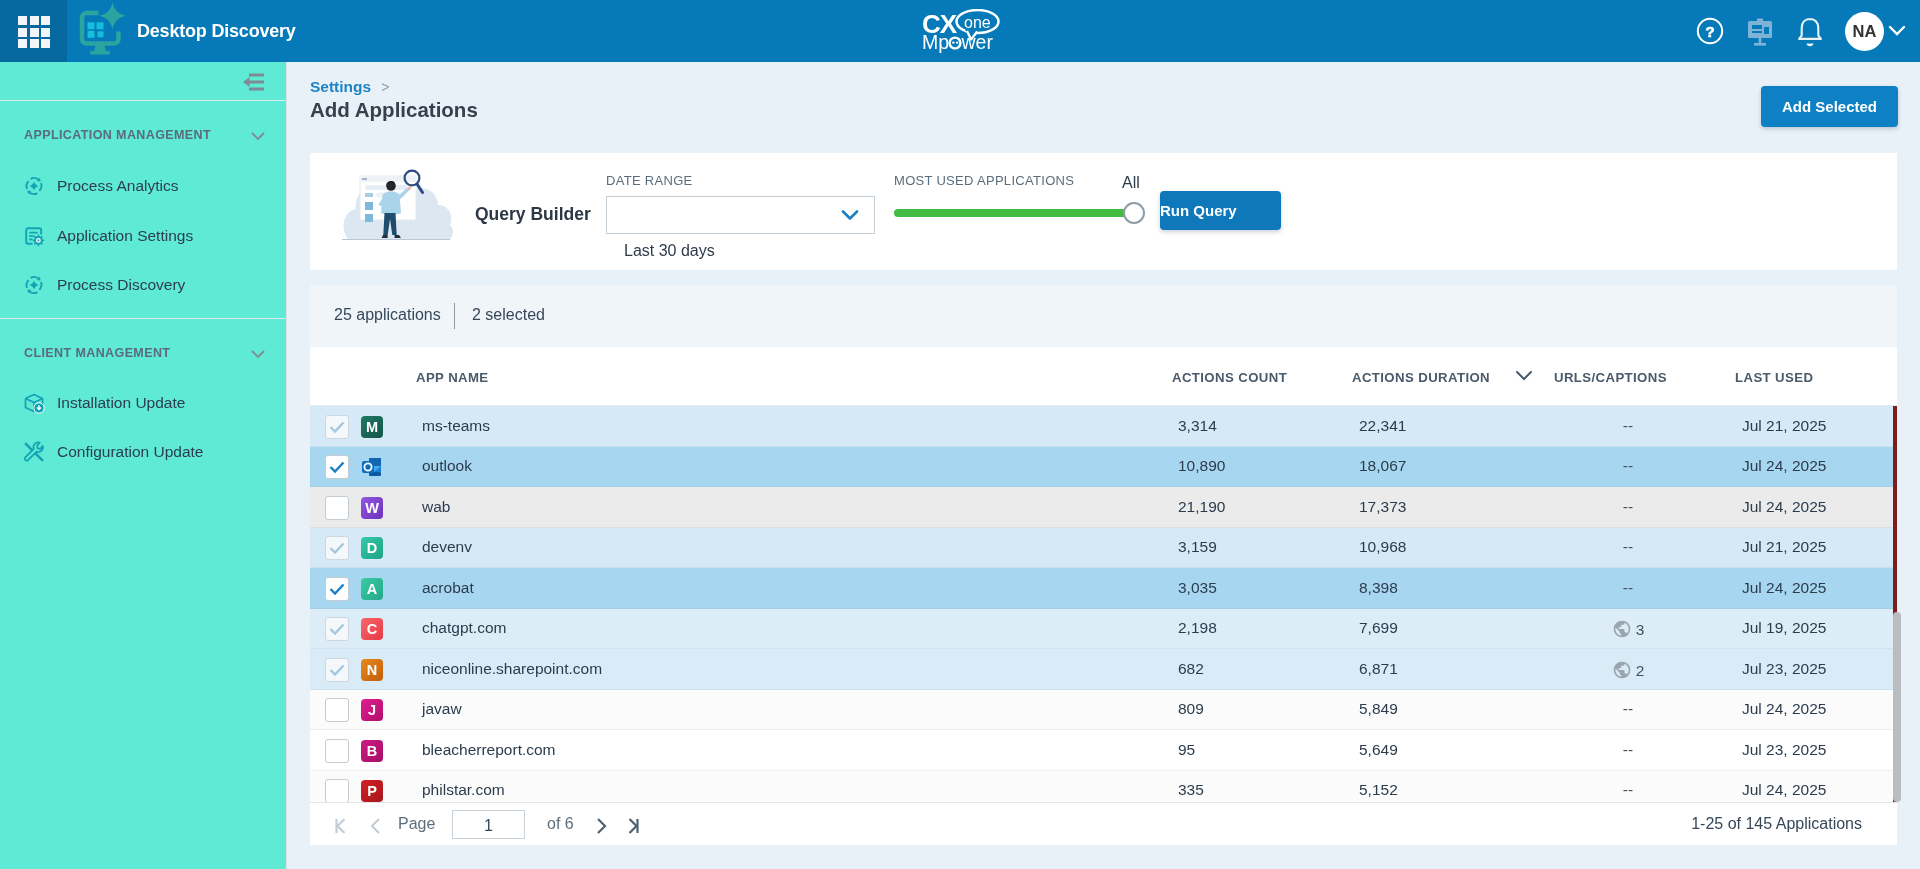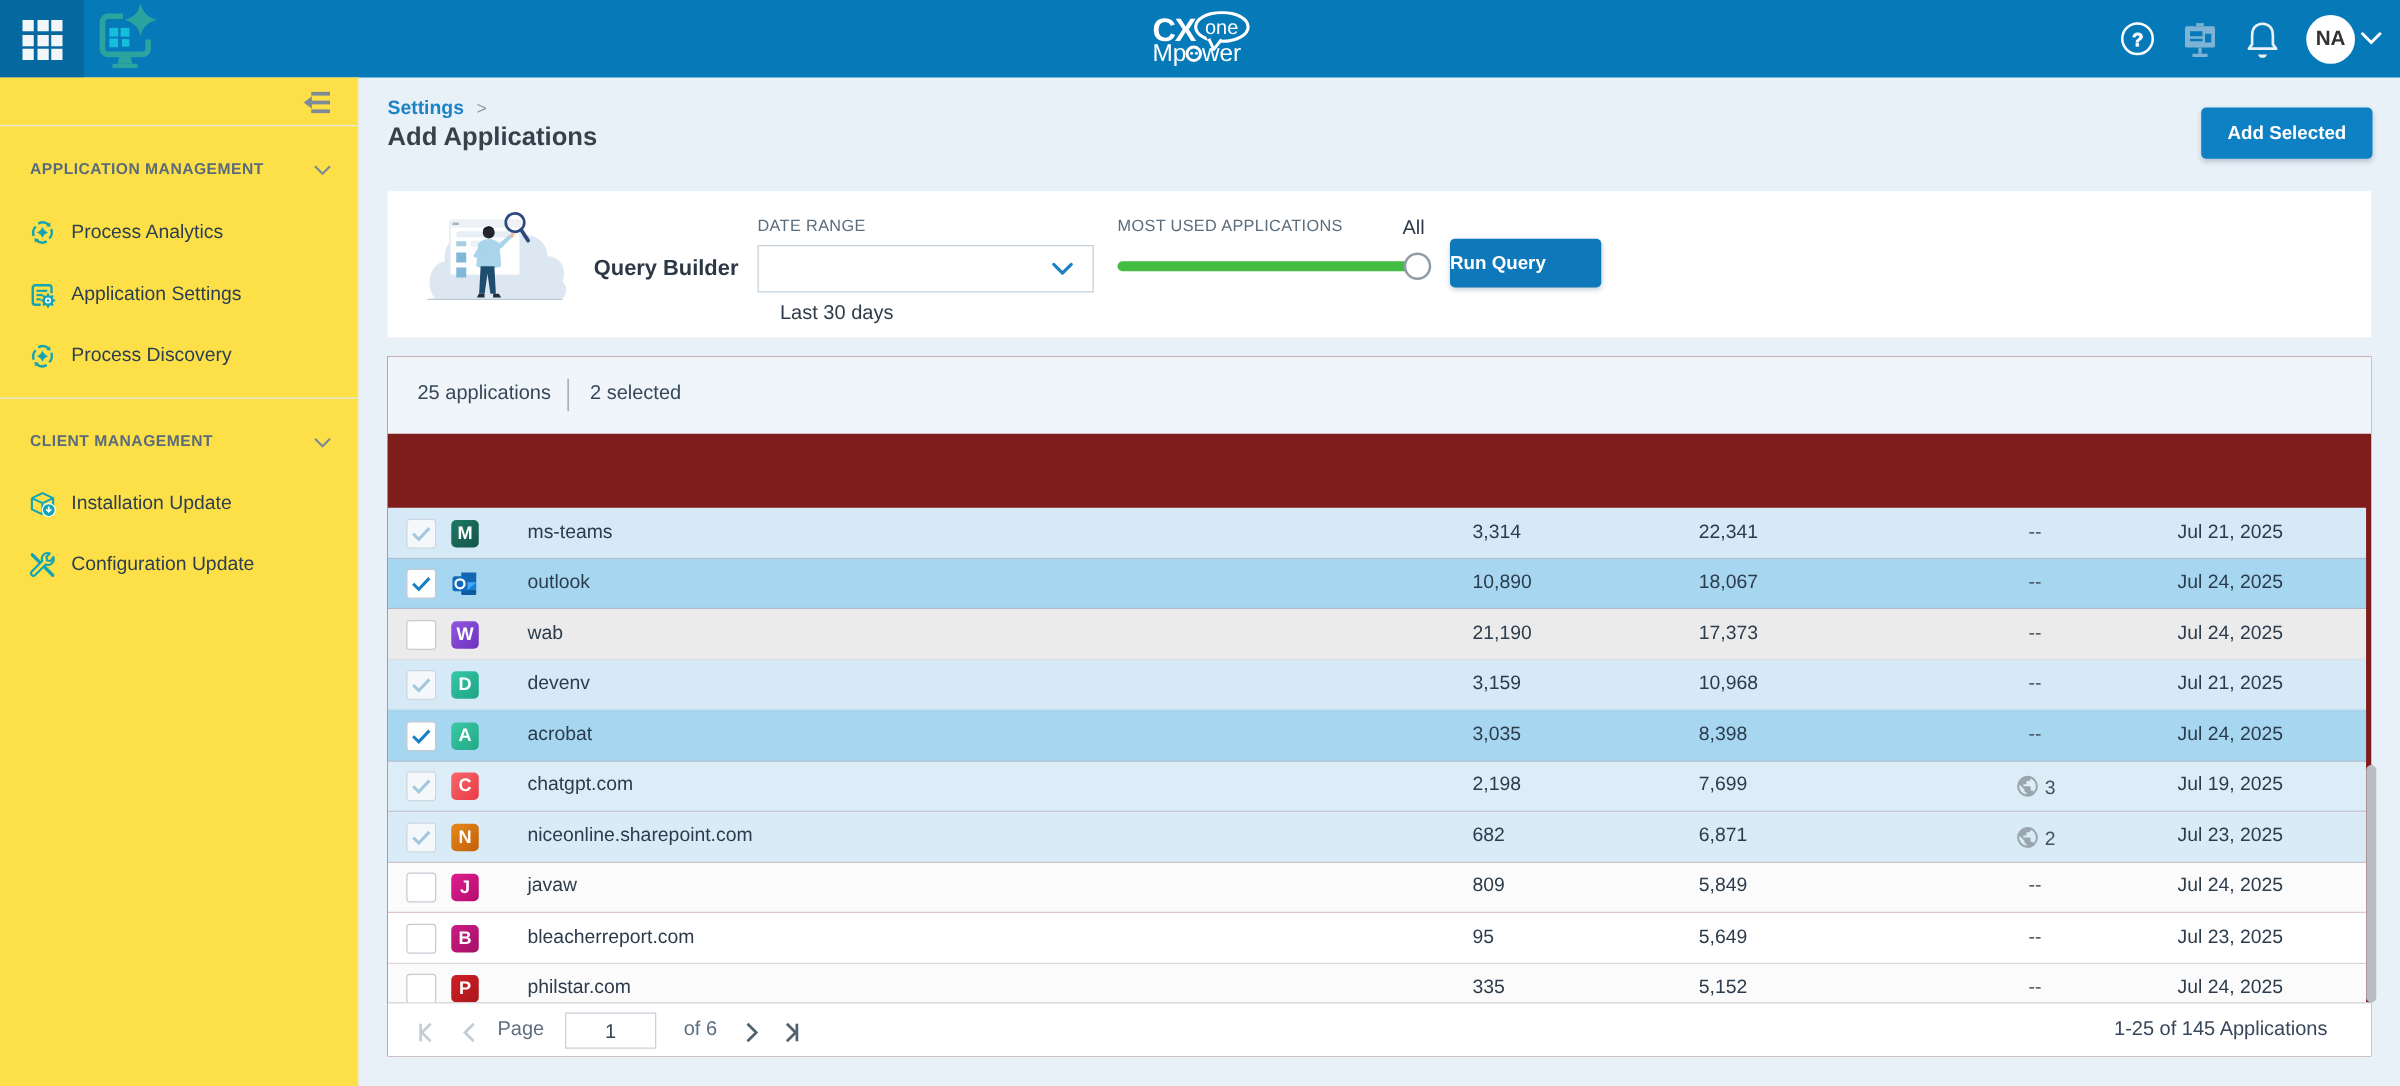--- a/index.html
+++ b/index.html
@@ -10,21 +10,21 @@
   
   #topbar { position:absolute; left:0; top:0; width:1920px; height:62px; background:#067ab8; }
   #waffle { position:absolute; left:0; top:0; width:67px; height:62px; background:#05689f; }
   #waffle .grid { position:absolute; left:18px; top:16px; width:31px; height:31px;
     display:grid; grid-template-columns:9px 9px 9px; grid-template-rows:9px 9px 9px; gap:2.5px; }
   #waffle .grid div { background:#f2f6f9; }
   #appname { position:absolute; left:137px; top:0; height:62px; line-height:62px; color:#fff;
     font-size:18px; font-weight:bold; letter-spacing:-0.2px; }
 
   
-  #sidebar { position:absolute; left:0; top:62px; width:287px; height:807px; background:#fde047;
+  #sidebar { position:absolute; left:0; top:62px; width:287px; height:807px; background:#5eead4;
     border-right:1px solid #dde4e9; }
   .side-divider { position:absolute; left:0; width:287px; height:1px; background:#e2e8ed; }
   .side-head { position:absolute; left:24px; font-size:12.5px; font-weight:bold; color:#5a6b7b;
     letter-spacing:0.4px; }
   .side-item { position:absolute; left:57px; font-size:15.5px; color:#2c3e50; }
   .side-ico { position:absolute; left:23px; width:22px; height:22px; }
   .chev-side { position:absolute; left:249px; width:18px; height:18px; }
 
   
   #crumb { position:absolute; left:310px; top:78px; font-size:15.5px; font-weight:bold; color:#1d83c5; }
@@ -103,20 +103,21 @@
   <svg class="abs" style="left:78px;top:1px" width="54" height="56" viewBox="0 0 54 56">
     <path d="M20.5 12 H8.5 a4.5 4.5 0 0 0 -4.5 4.5 V38 a4.5 4.5 0 0 0 4.5 4.5 H36 a4.5 4.5 0 0 0 4.5 -4.5 V30.5" fill="none" stroke="#2ba39f" stroke-width="4.5"></path>
     <path d="M34.5 1.5 C36.2 9 39.5 12.3 47.5 14.8 C39.5 17.3 36.2 20.6 34.5 28.1 C32.8 20.6 29.5 17.3 21.5 14.8 C29.5 12.3 32.8 9 34.5 1.5 z" fill="#2ba39f"></path>
     <rect x="9.5" y="21.3" width="7" height="7" fill="#15bedb"></rect>
     <rect x="18.5" y="21.3" width="7" height="7" fill="#15bedb"></rect>
     <rect x="9.5" y="29.8" width="7" height="7" fill="#15bedb"></rect>
     <rect x="19.5" y="30.3" width="6" height="6" fill="#15bedb"></rect>
     <path d="M18 42.5 h8 l2 7.5 h-12 z" fill="#2ba39f"></path>
     <rect x="12" y="50" width="20" height="3.5" fill="#2ba39f"></rect>
   </svg>
+  <div id="appname">Desktop Discovery</div>
 
   <svg class="abs" style="left:921px;top:9px" width="100" height="48" viewBox="0 0 100 48">
     <text x="1" y="23.5" font-size="26" font-weight="bold" letter-spacing="-1" fill="#fff" font-family="Liberation Sans">CX</text>
     <ellipse cx="56.5" cy="12.5" rx="21" ry="11.5" fill="none" stroke="#fff" stroke-width="2.5"></ellipse>
     <text x="43" y="18.5" font-size="16" fill="#fff" font-family="Liberation Sans">one</text>
     <path d="M44 20.5 l11.5 0 l-5.5 11.5 z" fill="#067ab8"></path>
     <path d="M46 22 l4 8.5 l6.3 -8" fill="none" stroke="#fff" stroke-width="2.4" stroke-linejoin="round"></path>
     <text x="1" y="40" font-size="19.5" fill="#fff" font-family="Liberation Sans">Mp</text>
     <circle cx="34" cy="34" r="5.4" fill="none" stroke="#fff" stroke-width="2.4"></circle>
     <circle cx="32.3" cy="33.6" r="1.2" fill="#fff"></circle>
@@ -274,20 +275,30 @@
 <div id="slider-track"></div>
 <div id="slider-knob"></div>
 <div id="runq">Run Query</div>
 
 <div id="tcard">
   <div id="toolbar">
     <div class="cnt" style="left:24px">25 applications</div>
     <div class="vsep"></div>
     <div class="cnt" style="left:162px">2 selected</div>
   </div>
+  <div id="thead">
+    <div class="th" style="left:106px">APP NAME</div>
+    <div class="th" style="left:862px">ACTIONS COUNT</div>
+    <div class="th" style="left:1042px">ACTIONS DURATION</div>
+    <svg class="abs" style="left:1204px;top:22px" width="20" height="14" viewBox="0 0 20 14">
+      <path d="M3 3 l7 7 l7 -7" fill="none" stroke="#4a5a6b" stroke-width="2" stroke-linecap="round"></path>
+    </svg>
+    <div class="th" style="left:1244px">URLS/CAPTIONS</div>
+    <div class="th" style="left:1425px">LAST USED</div>
+  </div>
   <div id="rows">
       <div class="row" style="background:#d5e9f6">
         <div class="cb" style="border-color:#ccd7df;background:#f5f8fb">
           <svg width="22" height="22" viewBox="0 0 22 22" style="position:absolute;left:0;top:0">
             <path d="M4.5 11 l4.5 4.5 l8.5 -9" fill="none" stroke="#a3c8de" stroke-width="2.4"></path>
           </svg>
         </div>
         <div class="tile" style="background:linear-gradient(135deg,#1e7a62,#14544a)">M</div>
     <div class="name">ms-teams</div>
         <div class="num1">3,314</div>

